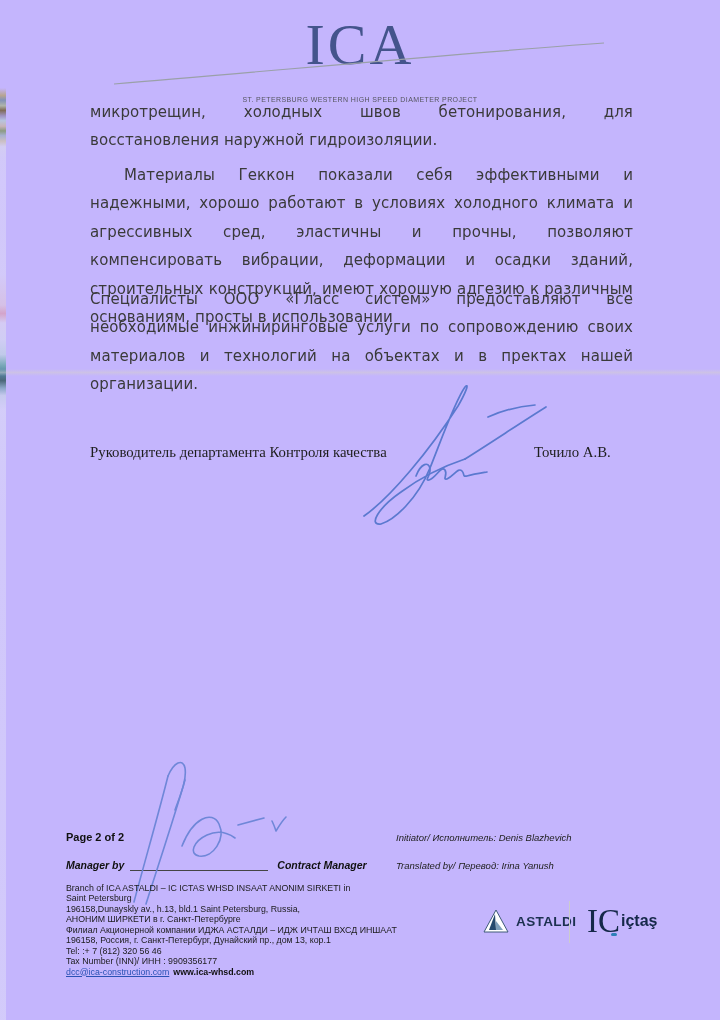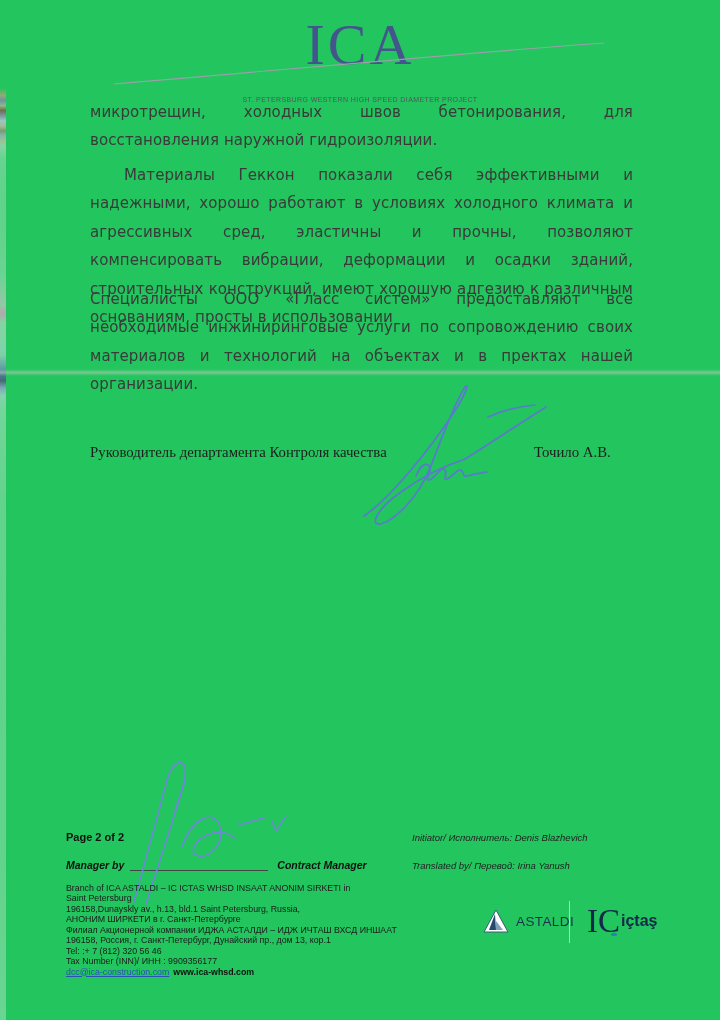--- a/index.html
+++ b/index.html
@@ -1,16 +1,16 @@
 <!DOCTYPE html>
 <html><head>
 <meta charset="utf-8">
 <style>
   html,body{margin:0;padding:0;background:#ffffff;}
-  .page{position:relative;width:720px;height:1020px;background:#22c55e;overflow:hidden;
+  .page{position:relative;width:720px;height:1020px;background:#c4b5fd;overflow:hidden;
         font-family:"Liberation Sans",sans-serif;}
 
   
   .edge-noise{position:absolute;left:0;top:88px;width:6px;height:932px;pointer-events:none;
     background:linear-gradient(to bottom,
       rgba(255,255,255,0) 0%,
       rgba(180,160,120,.8) .8%, rgba(120,140,170,.85) 1.3%, rgba(170,180,150,.8) 1.9%,
       rgba(120,100,70,.9) 2.4%, rgba(150,140,180,.8) 3.0%, rgba(180,200,215,.8) 3.5%,
       rgba(200,180,170,.8) 4.1%, rgba(130,150,110,.85) 4.6%, rgba(160,175,195,.8) 5.1%,
       rgba(205,195,170,.7) 5.7%, rgba(225,228,232,.5) 6.3%, rgba(235,238,240,.35) 7.5%,
@@ -57,26 +57,26 @@
   .approved-row{position:absolute;left:66px;top:857px;display:flex;align-items:flex-end;}
   .ab-label,.cm-label{font-style:italic;font-weight:700;font-size:10.5px;color:#111;}
   .sig-line{display:inline-block;width:138px;height:13px;border-bottom:1px solid #444;
     margin:0 9px 0 6px;}
 
   .address{position:absolute;left:66px;top:883px;font-size:8.8px;line-height:10.45px;color:#1b1b1b;}
   .address div{white-space:nowrap;}
   .email{color:#2a52b5;text-decoration:underline;cursor:pointer;}
   .website{color:#111;font-weight:700;margin-left:4px;}
 
-  .right-col{position:absolute;left:412px;top:832px;font-style:italic;font-size:9.5px;color:#222;}
+  .right-col{position:absolute;left:396px;top:832px;font-style:italic;font-size:9.5px;color:#222;}
   .right-col .line2{margin-top:17px;}
 
   
   .astaldi{position:absolute;left:483px;top:909px;display:flex;align-items:center;gap:7px;}
-  .astaldi-word{font-weight:400;font-size:13.5px;color:#1c3050;letter-spacing:.4px;}
+  .astaldi-word{font-weight:700;font-size:13.5px;color:#1c3050;letter-spacing:.4px;}
   .logo-divider{position:absolute;left:569px;top:901px;width:1px;height:42px;background:#cccccc;}
   .ictas{position:absolute;left:587px;top:905px;display:flex;align-items:flex-start;}
   .ictas-ic{font-family:"Liberation Serif",serif;font-size:33px;line-height:1;color:#152849;}
   .ictas-word{font-size:16px;font-weight:700;color:#152849;margin-left:1px;margin-top:7px;}
   .ictas-mark{position:absolute;left:24px;top:28px;width:6px;height:3px;background:#2d7fb8;border-radius:2px;}
 </style>
 </head>
 <body>
 
 <div class="page">

